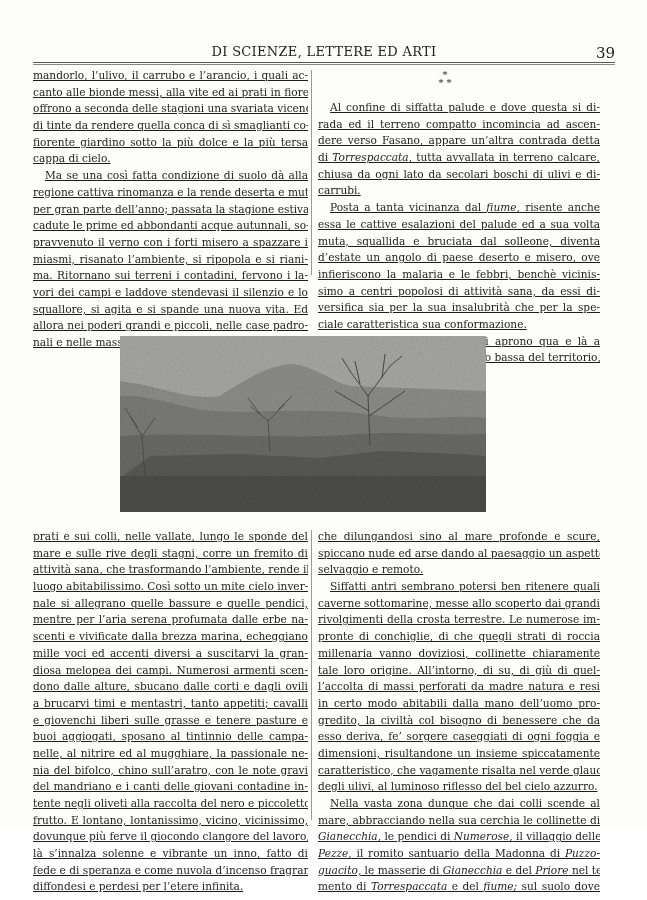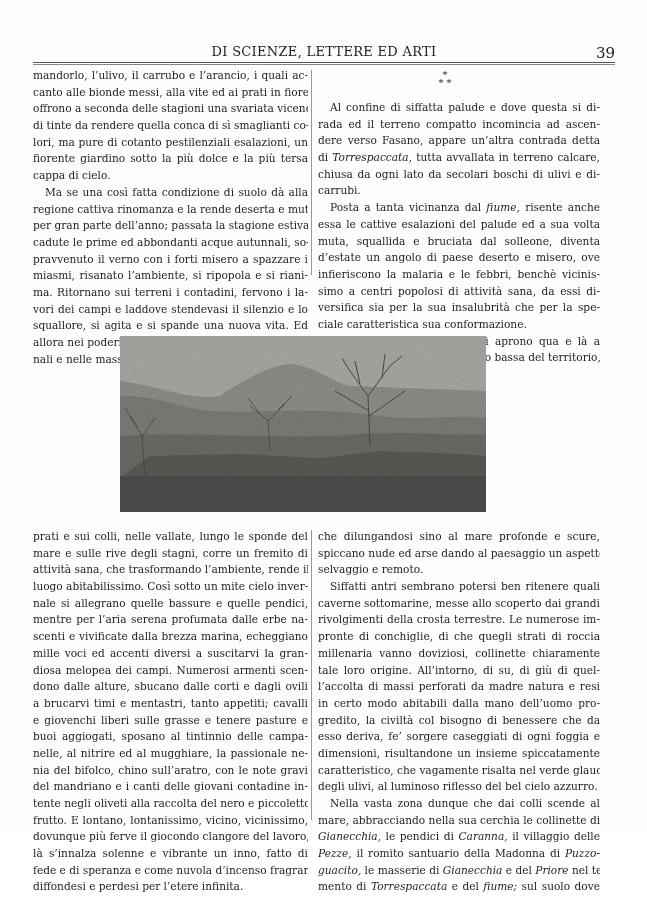--- a/index.html
+++ b/index.html
@@ -2,21 +2,21 @@
 <html><head>
 <meta charset="utf-8">
 <style>
   html, body { margin: 0; padding: 0; background: #ffffff; }
   body { width: 647px; height: 900px; position: relative; overflow: hidden; font-family: "DejaVu Serif", "Liberation Serif", serif; color: #1e1e1e; }
   .page { position: absolute; left: 0; top: 0; width: 647px; height: 828px; background: #fdfdfc; padding-left: 42px; }
   .running-head { position: absolute; left: 33px; top: 44px; width: 582px; height: 18px; }
   .running-title { position: absolute; left: 0; width: 100%; text-align: center; font-size: 13px; letter-spacing: 0.3px; top: 0; }
   .page-number { position: absolute; right: 0; top: 0; font-size: 15px; }
   .head-rule { position: absolute; left: 33px; top: 62px; width: 582px; height: 3px; border-top: 1px solid #555; border-bottom: 1px solid #888; box-sizing: border-box; }
-  .col { position: absolute; font-size: 10.6px; line-height: 16.7px; }
+  .col { position: absolute; font-size: 10.6px; line-height: 16.7px; text-decoration: underline; }
   .col .line { white-space: nowrap; text-align: justify; text-align-last: justify; height: 16.7px; overflow: hidden; }
   .col .line.last { text-align-last: left; }
   .col .line.indent { padding-left: 12px; }
   .col-left-top { left: 33px; top: 67px; width: 275px; }
   .col-right-top { left: 318px; top: 99px; width: 282px; }
   .col-left-bottom { left: 33px; top: 528px; width: 275px; }
   .col-right-bottom { left: 318px; top: 528px; width: 282px; }
   .col-rule-top { position: absolute; left: 311px; top: 70px; width: 1px; height: 205px; background: #999; }
   .col-rule-bottom { position: absolute; left: 311px; top: 530px; width: 1px; height: 290px; background: #999; }
   .asterism { position: absolute; left: 430px; top: 71px; width: 30px; text-align: center; font-size: 10px; line-height: 8px; }
@@ -32,21 +32,20 @@
     <span class="running-title">DI SCIENZE, LETTERE ED ARTI</span>
     <span class="page-number">39</span>
   </div>
   <div class="head-rule"></div>
 
   <div class="col col-left-top">
       <div class="line">mandorlo, l’ulivo, il carrubo e l’arancio, i quali ac-</div>
       <div class="line">canto alle bionde messi, alla vite ed ai prati in fiore,</div>
       <div class="line">offrono a seconda delle stagioni una svariata vicenda</div>
       <div class="line">di tinte da rendere quella conca di sì smaglianti co-</div>
-      <div class="line">lori, ma pure di cotanto pestilenziali esalazioni, un</div>
       <div class="line">fiorente giardino sotto la più dolce e la più tersa</div>
       <div class="line last">cappa di cielo.</div>
       <div class="line indent">Ma se una così fatta condizione di suolo dà alla</div>
       <div class="line">regione cattiva rinomanza e la rende deserta e muta</div>
       <div class="line">per gran parte dell’anno; passata la stagione estiva,</div>
       <div class="line">cadute le prime ed abbondanti acque autunnali, so-</div>
       <div class="line">pravvenuto il verno con i forti misero a spazzare i</div>
       <div class="line">miasmi, risanato l’ambiente, si ripopola e si riani-</div>
       <div class="line">ma. Ritornano sui terreni i contadini, fervono i la-</div>
       <div class="line">vori dei campi e laddove stendevasi il silenzio e lo</div>
@@ -151,19 +150,19 @@
       <div class="line">tale loro origine. All’intorno, di su, di giù di quel-</div>
       <div class="line">l’accolta di massi perforati da madre natura e resi</div>
       <div class="line">in certo modo abitabili dalla mano dell’uomo pro-</div>
       <div class="line">gredito, la civiltà col bisogno di benessere che da</div>
       <div class="line">esso deriva, fe’ sorgere caseggiati di ogni foggia e</div>
       <div class="line">dimensioni, risultandone un insieme spiccatamente</div>
       <div class="line">caratteristico, che vagamente risalta nel verde glauco</div>
       <div class="line last">degli ulivi, al luminoso riflesso del bel cielo azzurro.</div>
       <div class="line indent">Nella vasta zona dunque che dai colli scende al</div>
       <div class="line">mare, abbracciando nella sua cerchia le collinette di</div>
-      <div class="line"><i>Gianecchia,</i> le pendici di <i>Caranna,</i> il villaggio delle</div>
+      <div class="line"><i>Gianecchia,</i> le pendici di <i>Numerose,</i> il villaggio delle</div>
       <div class="line"><i>Pezze,</i> il romito santuario della Madonna di <i>Puzzo-</i></div>
       <div class="line"><i>guacito,</i> le masserie di <i>Gianecchia</i> e del <i>Priore</i> nel teni-</div>
       <div class="line">mento di <i>Torrespaccata</i> e del <i>fiume;</i> sul suolo dove</div>
     </div>
 
 </div>
 
 </body></html>

